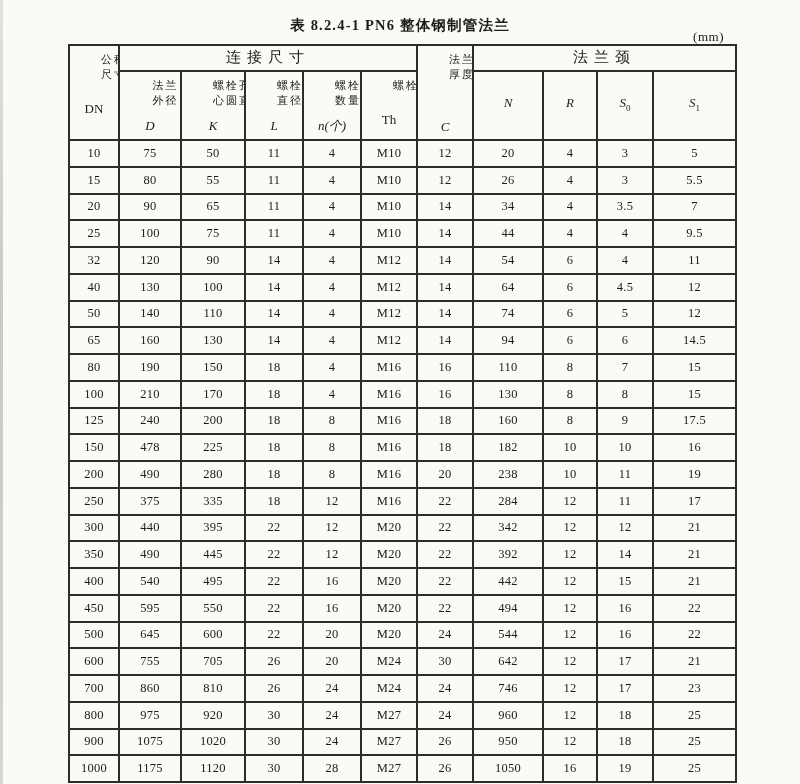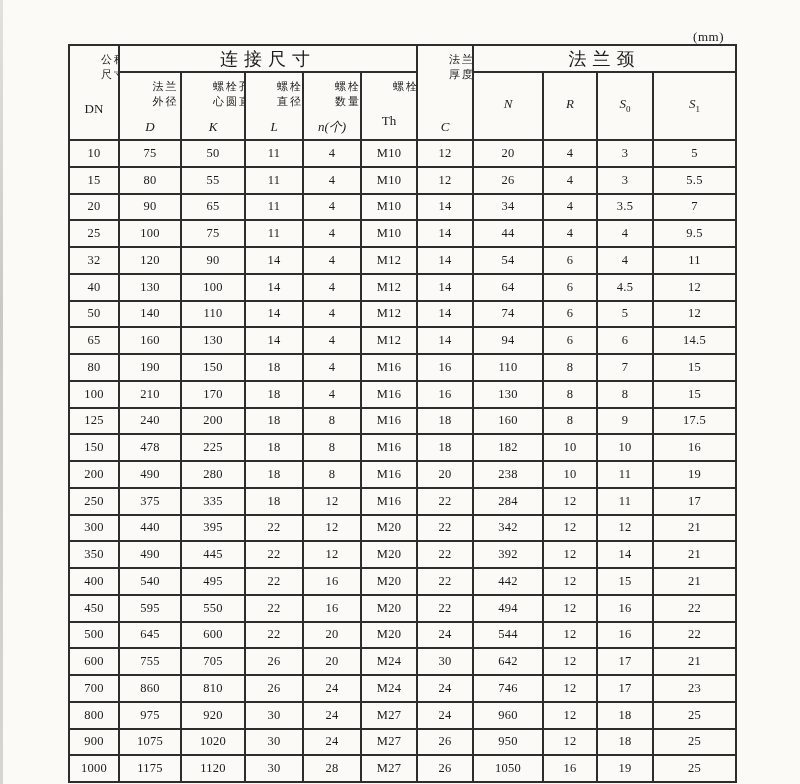--- a/index.html
+++ b/index.html
@@ -27,21 +27,21 @@
     background:transparent;
   }
   .flange th, .flange td {
     border:2px solid #2d2d2b;
     text-align:center; vertical-align:middle;
     font-weight:normal; font-size:12.5px; padding:0;
     overflow:hidden; white-space:nowrap;
   }
   .flange thead tr.grp-row th { height:24px; }
   .flange thead tr.sub-row th { height:65px; }
-  .grp-label { letter-spacing:6px; font-size:18px; }
+  .grp-label { letter-spacing:6px; font-size:15px; }
   .stack-full {
     display:flex; flex-direction:column; justify-content:flex-start;
     height:93px; padding:6px 0 5px 0;
   }
   .stack-sub {
     display:flex; flex-direction:column; justify-content:flex-start;
     height:63px; padding:4px 0 4px 0;
   }
   .stack-full .zh, .stack-sub .zh { line-height:15px; font-size:11px; letter-spacing:2px;padding-left:31px; }
   .sym { margin-top:auto; font-size:13px; line-height:14px; }
@@ -49,20 +49,21 @@
   .sym sub { font-size:9px; }
   .sym.upright { font-style:normal;margin-top:20px; }
   .flange tbody td { height:26.75px; font-size:12.5px; letter-spacing:0.3px; }
 </style>
 </head>
 <body>
 
 <div class="scan-edge"></div>
 
 <div class="title-row">
+  <div class="doc-title">表 8.2.4-1  PN6 整体钢制管法兰</div>
   <div class="unit-label">(mm)</div>
 </div>
 
 <table class="flange">
   <colgroup>
     <col style="width:50px">
       <col style="width:62px">
       <col style="width:64px">
     <col style="width:58px">
       <col style="width:58px">

